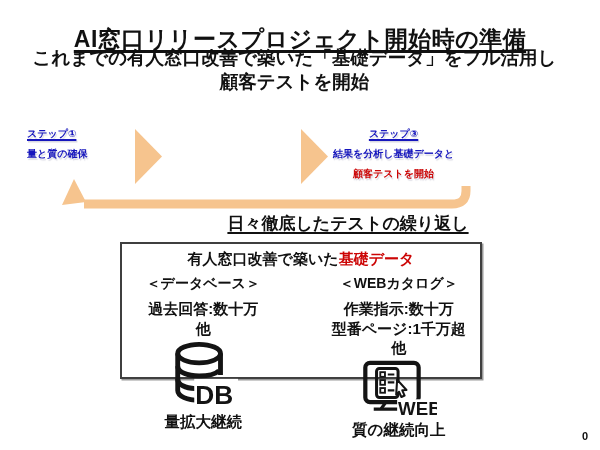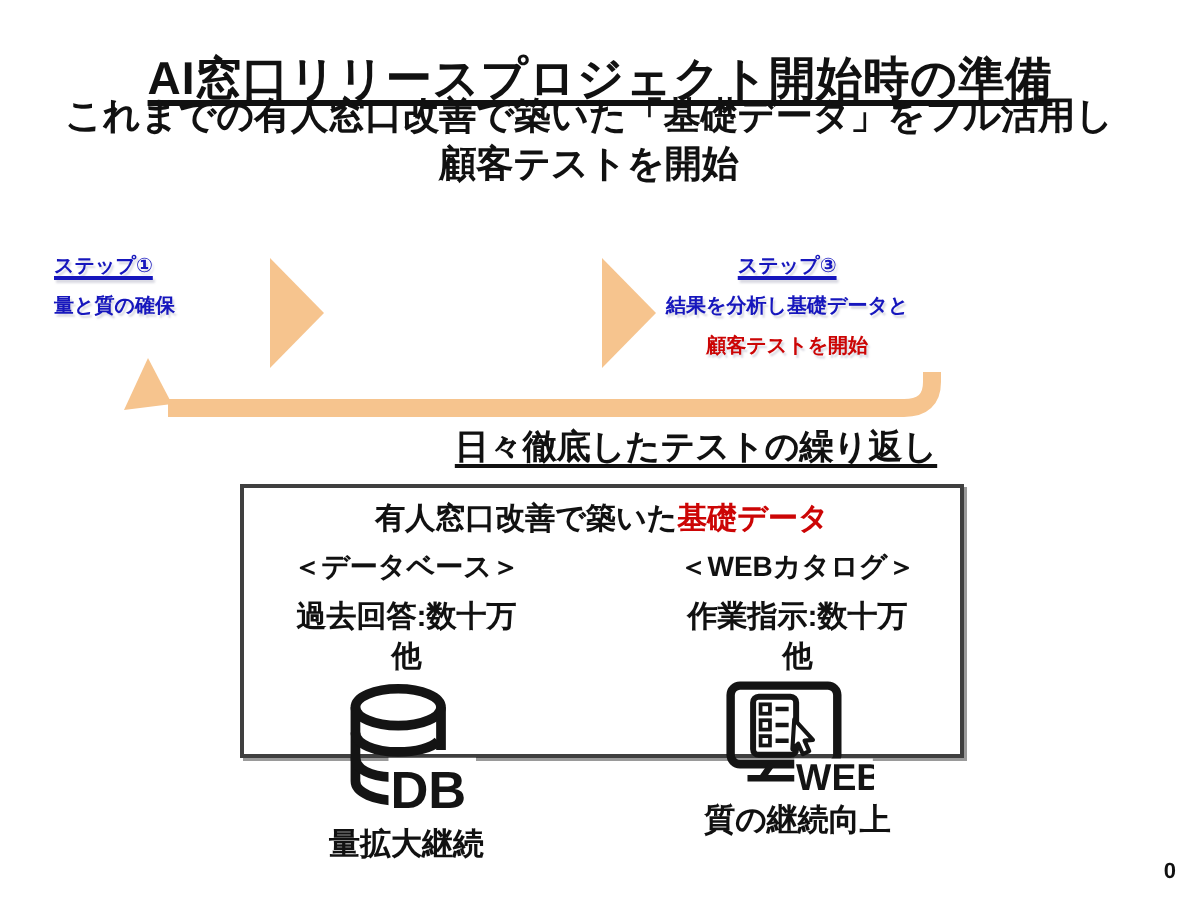--- a/index.html
+++ b/index.html
@@ -116,20 +116,21 @@
             <text class="icon-txt" x="28" y="66" font-size="27">DB</text>
           </svg>
         </div>
         <div class="col-caption">量拡大継続</div>
       </div>
 
       <div class="col col2">
         <div class="col-title">＜WEBカタログ＞</div>
         <div class="col-stats">
           <div>作業指示:数十万</div>
+          <div>型番ページ:1千万超</div>
           <div>他</div>
         </div>
         <div class="icon-wrap">
           <svg width="76" height="58" viewBox="0 0 80 62">
             <rect class="icon-ink" x="4" y="3" width="57" height="42" rx="5" stroke-width="4.5"></rect>
             <path class="icon-ink" d="M26 45 L21 52 M40 45 L45 52" stroke-width="3.5"></path>
             <path class="icon-ink" d="M13 52.5 L52 52.5" stroke-width="3.5"></path>
             <rect class="icon-ink" x="16" y="9" width="23" height="31" rx="3" stroke-width="3.2" fill="#ffffff"></rect>
             <rect class="icon-ink" x="20" y="13" width="5" height="5" stroke-width="2"></rect>
             <rect class="icon-ink" x="20" y="21.5" width="5" height="5" stroke-width="2"></rect>

